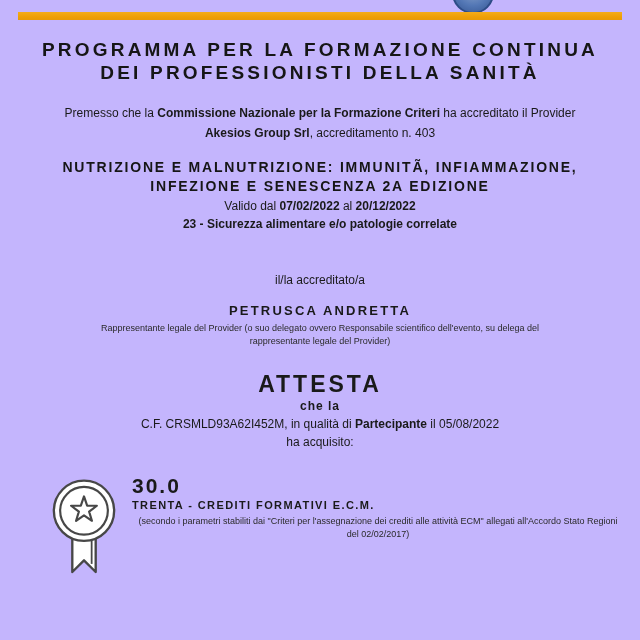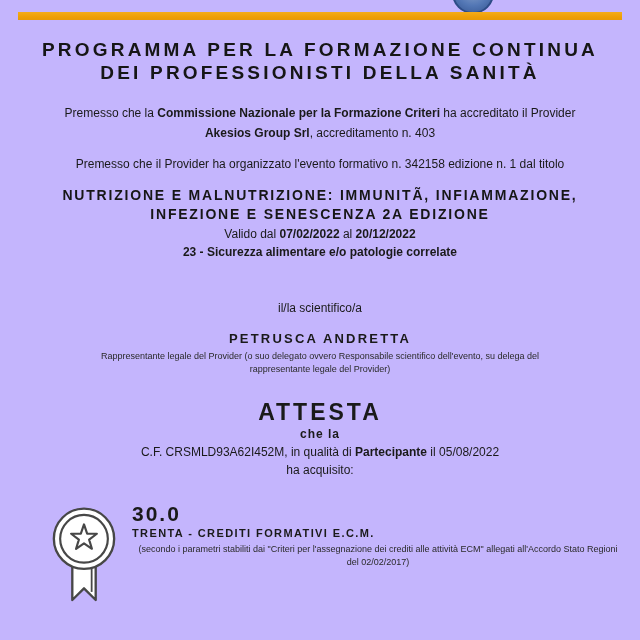--- a/index.html
+++ b/index.html
@@ -167,29 +167,28 @@
 
   <div class="content">
 
     <h1 class="program-title">
       <span>PROGRAMMA PER LA FORMAZIONE CONTINUA</span><br>
       <span>DEI PROFESSIONISTI DELLA SANITÀ</span>
     </h1>
 
     <p class="premise1"><span>Premesso che la </span><span class="b">Commissione Nazionale per la Formazione Criteri</span><span> ha accreditato il Provider </span><span class="b">Akesios Group Srl</span><span>, accreditamento n. 403</span></p>
 
-    <p class="premise2">Premesso che il Provider ha organizzato l'evento formativo n. 342158 edizione n. 1 dal titolo</p>
 
     <h2 class="event-title">NUTRIZIONE E MALNUTRIZIONE: IMMUNITÃ, INFIAMMAZIONE, INFEZIONE E SENESCENZA 2A EDIZIONE</h2>
 
     <p class="event-validity"><span>Valido dal </span><span class="b">07/02/2022</span><span> al </span><span class="b">20/12/2022</span></p>
 
     <p class="event-objective">23 - Sicurezza alimentare e/o patologie correlate</p>
 
-    <p class="signatory-intro">il/la scientifico/a</p>
+    <p class="signatory-intro">il/la accreditato/a</p>
     <p class="signatory-name">PETRUSCA ANDRETTA</p>
     <p class="signatory-role">Rappresentante legale del Provider (o suo delegato ovvero Responsabile scientifico dell'evento, su delega del rappresentante legale del Provider)</p>
 
     <p class="attesta">ATTESTA</p>
     <p class="attesta-sub">che la</p>
 
     <p class="participant-cf"><span>C.F. CRSMLD93A62I452M, in qualità di </span><span class="b">Partecipante</span><span> il 05/08/2022</span></p>
     <p class="participant-acquired">ha acquisito:</p>
 
     <div class="credits-row">

